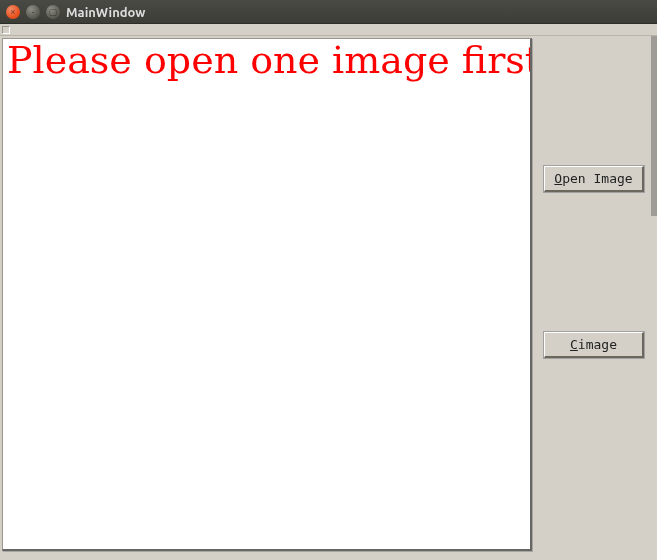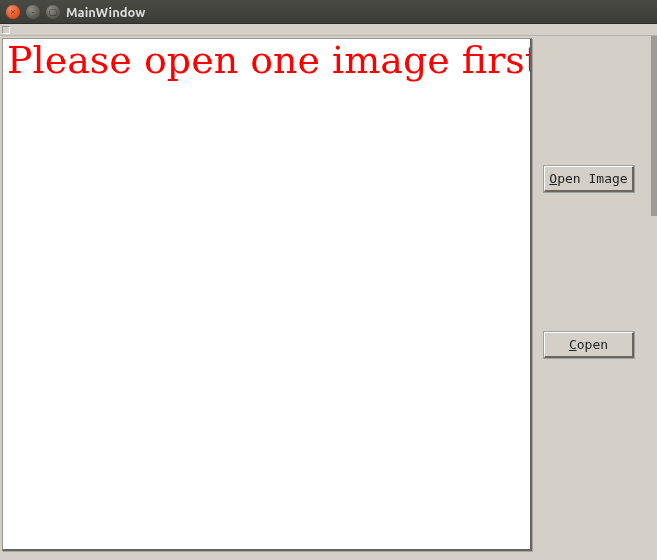--- a/index.html
+++ b/index.html
@@ -97,21 +97,21 @@
     .side {
       position: absolute;
       left: 540px;
       top: 0;
       width: 115px;
       height: 100%;
     }
     .qt-button {
       position: absolute;
       left: 4px;
-      width: 90px;
+      width: 100px;
       height: 26px;
       font-family: "DejaVu Sans Mono","Courier New",monospace;
       font-size: 13px;
       color: #222;
       background: #d4d0c8;
       border-top: 1px solid #fff;
       border-left: 1px solid #fff;
       border-right: 2px solid #6b675d;
       border-bottom: 2px solid #6b675d;
       box-shadow: 0 0 0 1px #a0a0a0;
@@ -157,19 +157,19 @@
   </div>
 
   <div class="side">
     <button class="qt-button btn-open">
       <span>
         <span class="mnemonic">O</span><span>pen Image</span>
       </span>
     </button>
     <button class="qt-button btn-close">
       <span>
-        <span class="mnemonic">C</span><span>open</span>
+        <span class="mnemonic">C</span><span>image</span>
       </span>
     </button>
   </div>
 </div>
 
 <div class="right-edge"></div>
 
 </body></html>

